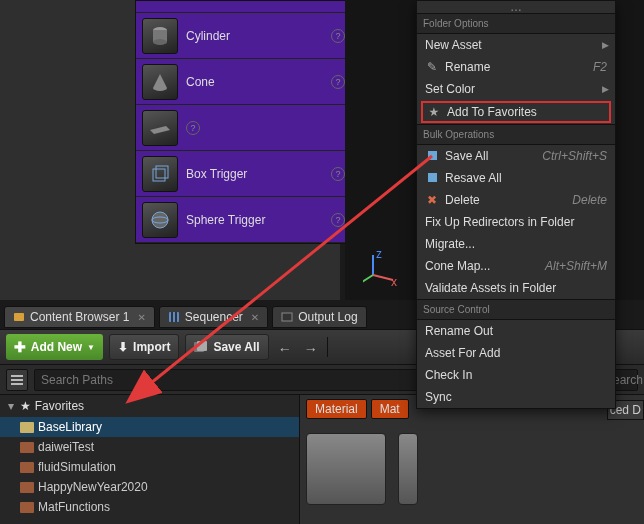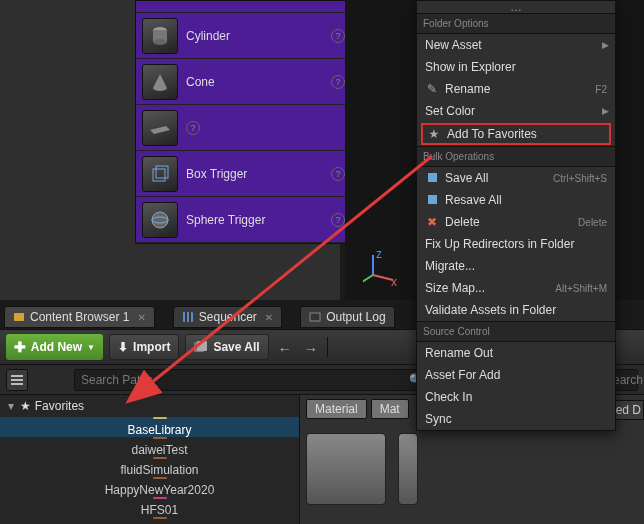--- a/index.html
+++ b/index.html
@@ -12,58 +12,58 @@
 .asset-row:first-child { height: 10px; }
 .asset-thumb { width: 36px; height: 36px; background: linear-gradient(160deg,#555,#222); border: 1px solid #111; border-radius: 3px; margin-right: 8px; display: flex; align-items: center; justify-content: center; color:#aaa; }
 .asset-label { flex: 1; color: #ddd; }
 .asset-help { color: #888; width: 14px; height: 14px; border: 1px solid #666; border-radius: 50%; display: flex; align-items: center; justify-content: center; font-size: 9px; }
 
 
 .viewport { position: absolute; left: 345px; top: 0; right: 0; height: 300px; background: #151515; }
 .axis { position: absolute; left: 363px; top: 250px; pointer-events:none; }
 
 
-.tabs-row { position: absolute; top: 305px; left: 0; right: 0; height: 24px; background: #1a1a1a; display: flex; align-items: center; padding-left: 4px; gap: 18px; }
+.tabs-row { position: absolute; top: 305px; left: 0; right: 0; height: 24px; background: #1a1a1a; display: flex; align-items: center; padding-left: 4px; gap: 4px; }
 .tab { background: #3a3a3a; color: #ddd; height: 22px; display: flex; align-items: center; gap: 5px; padding: 0 8px; border-radius: 3px 3px 0 0; border:1px solid #111; }
 .tab.active { background: #444; }
 .tab-icon { width: 12px; height: 12px; }
 .tab-close { color:#888; font-size:10px; margin-left:3px;}
 
 
 .toolbar { position: absolute; top: 329px; left: 0; right: 0; height: 36px; background: linear-gradient(#3a3a3a,#2a2a2a); display: flex; align-items: center; gap: 6px; padding: 0 6px; border-top: 1px solid #111; border-bottom: 1px solid #111; }
 .btn { height: 26px; display: flex; align-items: center; gap: 5px; padding: 0 8px; border-radius: 3px; font-weight: bold; }
 .btn.addnew { background: linear-gradient(#6ab33a,#4a8a2a); color: #fff; }
 .btn.std { background: linear-gradient(#4a4a4a,#353535); color: #eee; border:1px solid #222;}
 .nav-arrow { color:#bbb; font-size:14px; padding:0 3px;}
 
 
 .pathbar { position: absolute; top: 365px; left: 0; right: 0; height: 30px; background: #2a2a2a; display: flex; align-items: center; gap: 6px; padding: 0 6px; border-bottom: 1px solid #111;}
 .small-btn { width:22px; height:22px; background:#3a3a3a; border:1px solid #111; display:flex; align-items:center; justify-content:center; color:#bbb; border-radius:2px;}
-.search { flex: 1; height: 22px; background: #1e1e1e; border: 1px solid #111; color: #888; padding: 0 6px; border-radius: 2px; display:flex; align-items:center; justify-content:space-between;margin-left:40px;}
+.search { flex: 1; height: 22px; background: #1e1e1e; border: 1px solid #111; color: #888; padding: 0 6px; border-radius: 2px; display:flex; align-items:center; justify-content:space-between;}
 
 
 .left-panel { position: absolute; top: 395px; left: 0; width: 300px; bottom: 0; background: #262626; overflow: hidden; border-right:1px solid #111;}
 .fav-header { display:flex; align-items:center; gap:4px; padding:4px 6px; color:#ddd; font-size:13px;}
-.folder-row { display:flex; align-items:center; gap:4px; height:20px; padding-left:20px; color:#ccc;flex-direction:column;}
+.folder-row { display:flex; align-items:center; gap:4px; height:20px; padding-left:20px; color:#ccc;}
 .folder-row.sel { background:#1c415d; color:#fff;}
 .folder-icon { width:14px; height:11px; border-radius:1px;}
 .caret { color:#999; width:10px; display:inline-block; text-align:center;}
 
 
 .right-panel { position: absolute; top: 395px; left: 300px; right: 0; bottom: 0; background: #303030; }
 .chip-row { display:flex; gap:4px; padding:4px 6px; }
-.chip { background:#737373; border:1px solid #111; padding:2px 8px; border-radius:2px; color:#ddd;}
+.chip { background:#c2410c; border:1px solid #111; padding:2px 8px; border-radius:2px; color:#ddd;}
 .asset-grid { padding: 10px 6px; display:flex; gap:12px;}
 .grid-item { width:80px; height:72px; background:linear-gradient(#888,#555); border-radius:4px; border:1px solid #222;}
 
 
 .ctx { position: absolute; top: 0; left: 416px; width: 200px; background: #2f2f2f; border: 1px solid #111; box-shadow: 0 4px 12px rgba(0,0,0,.6); z-index: 50; }
 .ctx-item { height: 22px; display:flex; align-items:center; gap:6px; padding: 0 8px; color:#ddd; position:relative;}
 .ctx-header { font-size: 10px; color: #888; padding: 4px 6px; background:#272727; border-top:1px solid #111; border-bottom:1px solid #111;}
-.ctx-shortcut { color:#888; font-size:10px; position:absolute; right:8px;}
+.ctx-shortcut { color:#888; font-size:12px; position:absolute; right:8px;font-style:italic;}
 .ctx-sub { position:absolute; right:6px; color:#888; font-size:9px;}
 .ctx-icon { width:14px; height:14px; display:flex; align-items:center; justify-content:center; color:#aaa;}
 .ctx-highlight { border: 2px solid #d93030; margin: 1px 4px; padding-left:4px;}
 
 
 .arrow-svg { position:absolute; left:0; top:0; z-index:60; pointer-events:none;}
 
 .filters-btn { height:22px; background:#3a3a3a; border:1px solid #111; padding:0 6px; display:flex; align-items:center; gap:3px; color:#ddd; border-radius:2px;}
 
 svg { display:block; }
@@ -230,24 +230,20 @@
       </div>
       <div class="folder-row">
         <span class="folder-icon" style="background:#9a5a3a;"></span>
         <span>fluidSimulation</span>
       </div>
       <div class="folder-row">
         <span class="folder-icon" style="background:#9a5a3a;"></span>
         <span>HappyNewYear2020</span>
       </div>
       <div class="folder-row">
-        <span class="folder-icon" style="background:#c93a8a;"></span>
-        <span>HFS01</span>
-      </div>
-      <div class="folder-row">
         <span class="folder-icon" style="background:#9a5a3a;"></span>
         <span>MatFunctions</span>
       </div>
     </div>
 </div>
 
 <div class="right-panel">
   <div class="chip-row">
     <div class="chip"><span>Material</span></div>
     <div class="chip"><span>Mat</span></div>
@@ -259,23 +255,20 @@
 </div>
 
 <div class="ctx">
   <div class="ctx-item" style="color:#888; height:12px; justify-content:center;">…</div>
   <div class="ctx-header">Folder Options</div>
   <div class="ctx-item">
     <span>New Asset</span>
     <span class="ctx-sub">▶</span>
   </div>
   <div class="ctx-item">
-    <span>Show in Explorer</span>
-  </div>
-  <div class="ctx-item">
     <span class="ctx-icon">✎</span>
     <span>Rename</span>
     <span class="ctx-shortcut">F2</span>
   </div>
   <div class="ctx-item">
     <span>Set Color</span>
     <span class="ctx-sub">▶</span>
   </div>
   <div class="ctx-item ctx-highlight">
     <span class="ctx-icon">★</span>
@@ -304,21 +297,21 @@
     <span>Delete</span>
     <span class="ctx-shortcut">Delete</span>
   </div>
   <div class="ctx-item">
     <span>Fix Up Redirectors in Folder</span>
   </div>
   <div class="ctx-item">
     <span>Migrate...</span>
   </div>
   <div class="ctx-item">
-    <span>Size Map...</span>
+    <span>Cone Map...</span>
     <span class="ctx-shortcut">Alt+Shift+M</span>
   </div>
   <div class="ctx-item">
     <span>Validate Assets in Folder</span>
   </div>
   <div class="ctx-header">Source Control</div>
   <div class="ctx-item">
     <span>Rename Out</span>
   </div>
   <div class="ctx-item">

